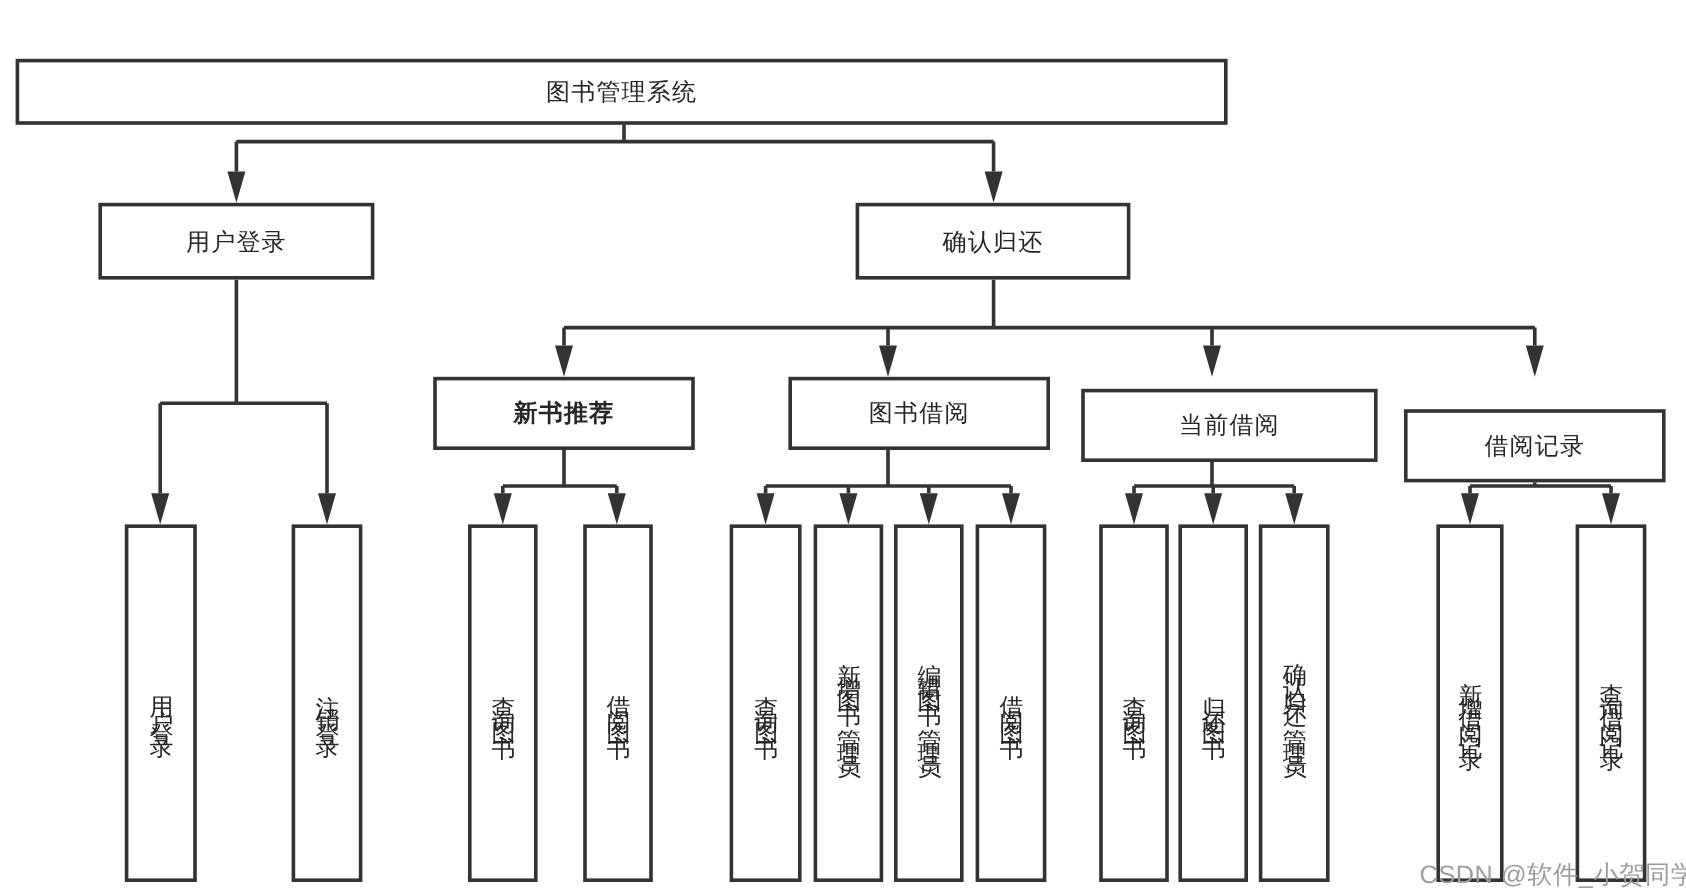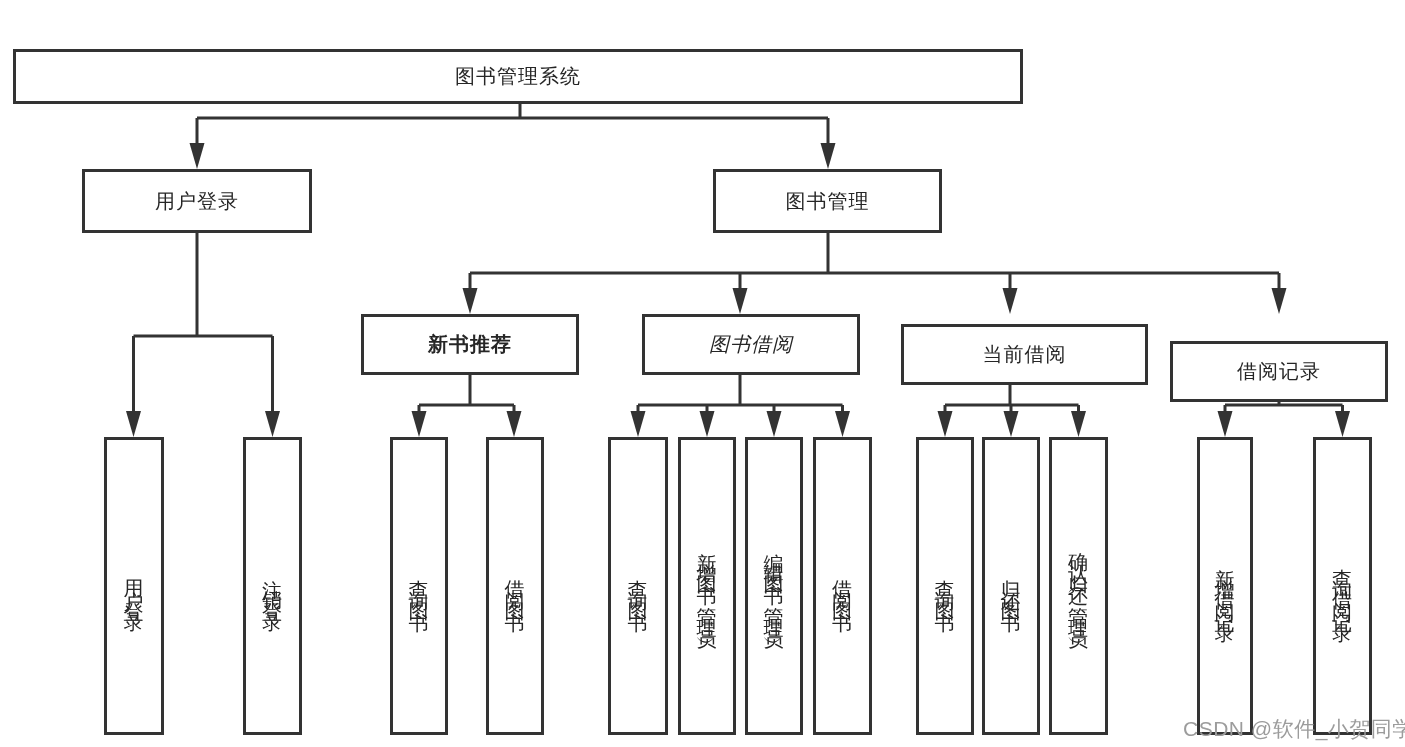--- a/index.html
+++ b/index.html
@@ -74,24 +74,24 @@
       <polygon points="1003.5,411 1018.5,411 1011,437"></polygon>
       <polygon points="1071,411 1086,411 1078.5,437"></polygon>
       <polygon points="1217.5,411 1232.5,411 1225,437"></polygon>
       <polygon points="1335,411 1350,411 1342.5,437"></polygon>
     </g>
   </svg>
 
   <div class="node lvl1" style="left:13px;top:13px;width:1010px;height:55px;margin-top:36px;">图书管理系统</div>
 
   <div class="node" style="left:82px;top:169px;width:230px;height:64px;">用户登录</div>
-  <div class="node" style="left:713px;top:169px;width:229px;height:64px;">图书管理</div>
+  <div class="node" style="left:713px;top:169px;width:229px;height:64px;">确认归还</div>
 
   <div class="node" style="left:361px;top:314px;width:218px;height:61px;font-weight:bold;">新书推荐</div>
-  <div class="node" style="left:642px;top:314px;width:218px;height:61px;font-style:italic;">图书借阅</div>
+  <div class="node" style="left:657px;top:314px;width:218px;height:61px;">图书借阅</div>
   <div class="node" style="left:901px;top:324px;width:247px;height:61px;">当前借阅</div>
   <div class="node" style="left:1170px;top:314px;width:218px;height:61px;margin-top:27px;">借阅记录</div>
 
   <div class="leaf" style="left:104px;width:60px;">
     <span>用户登录</span>
   </div>
   <div class="leaf" style="left:243px;width:59px;">
     <span>注销登录</span>
   </div>
 

